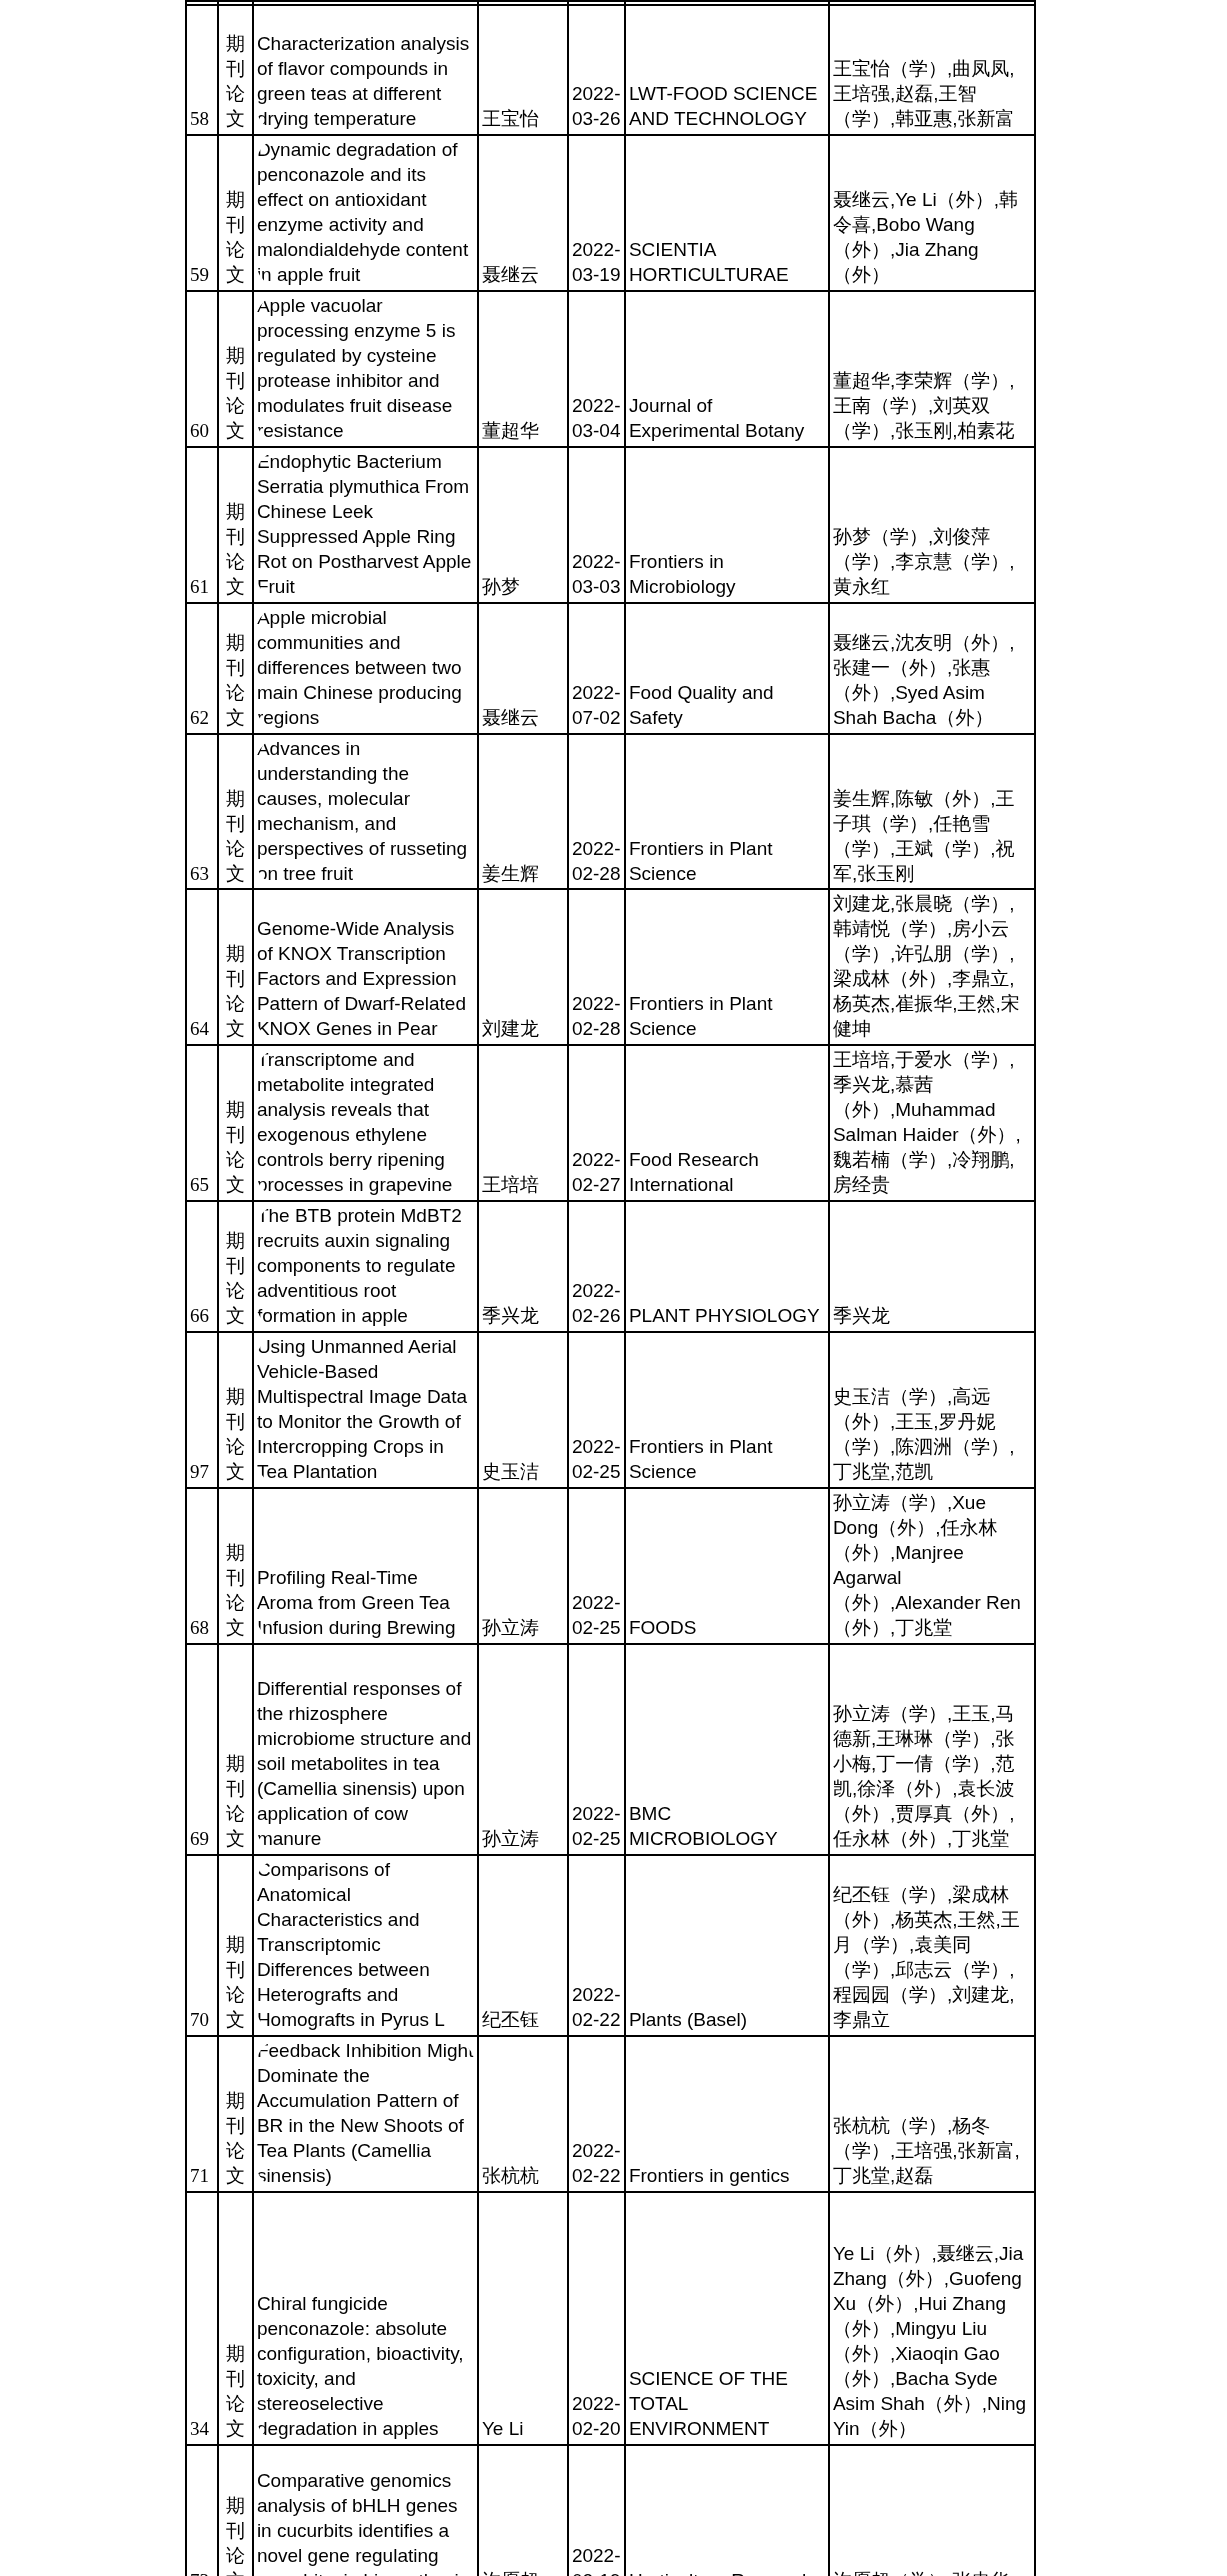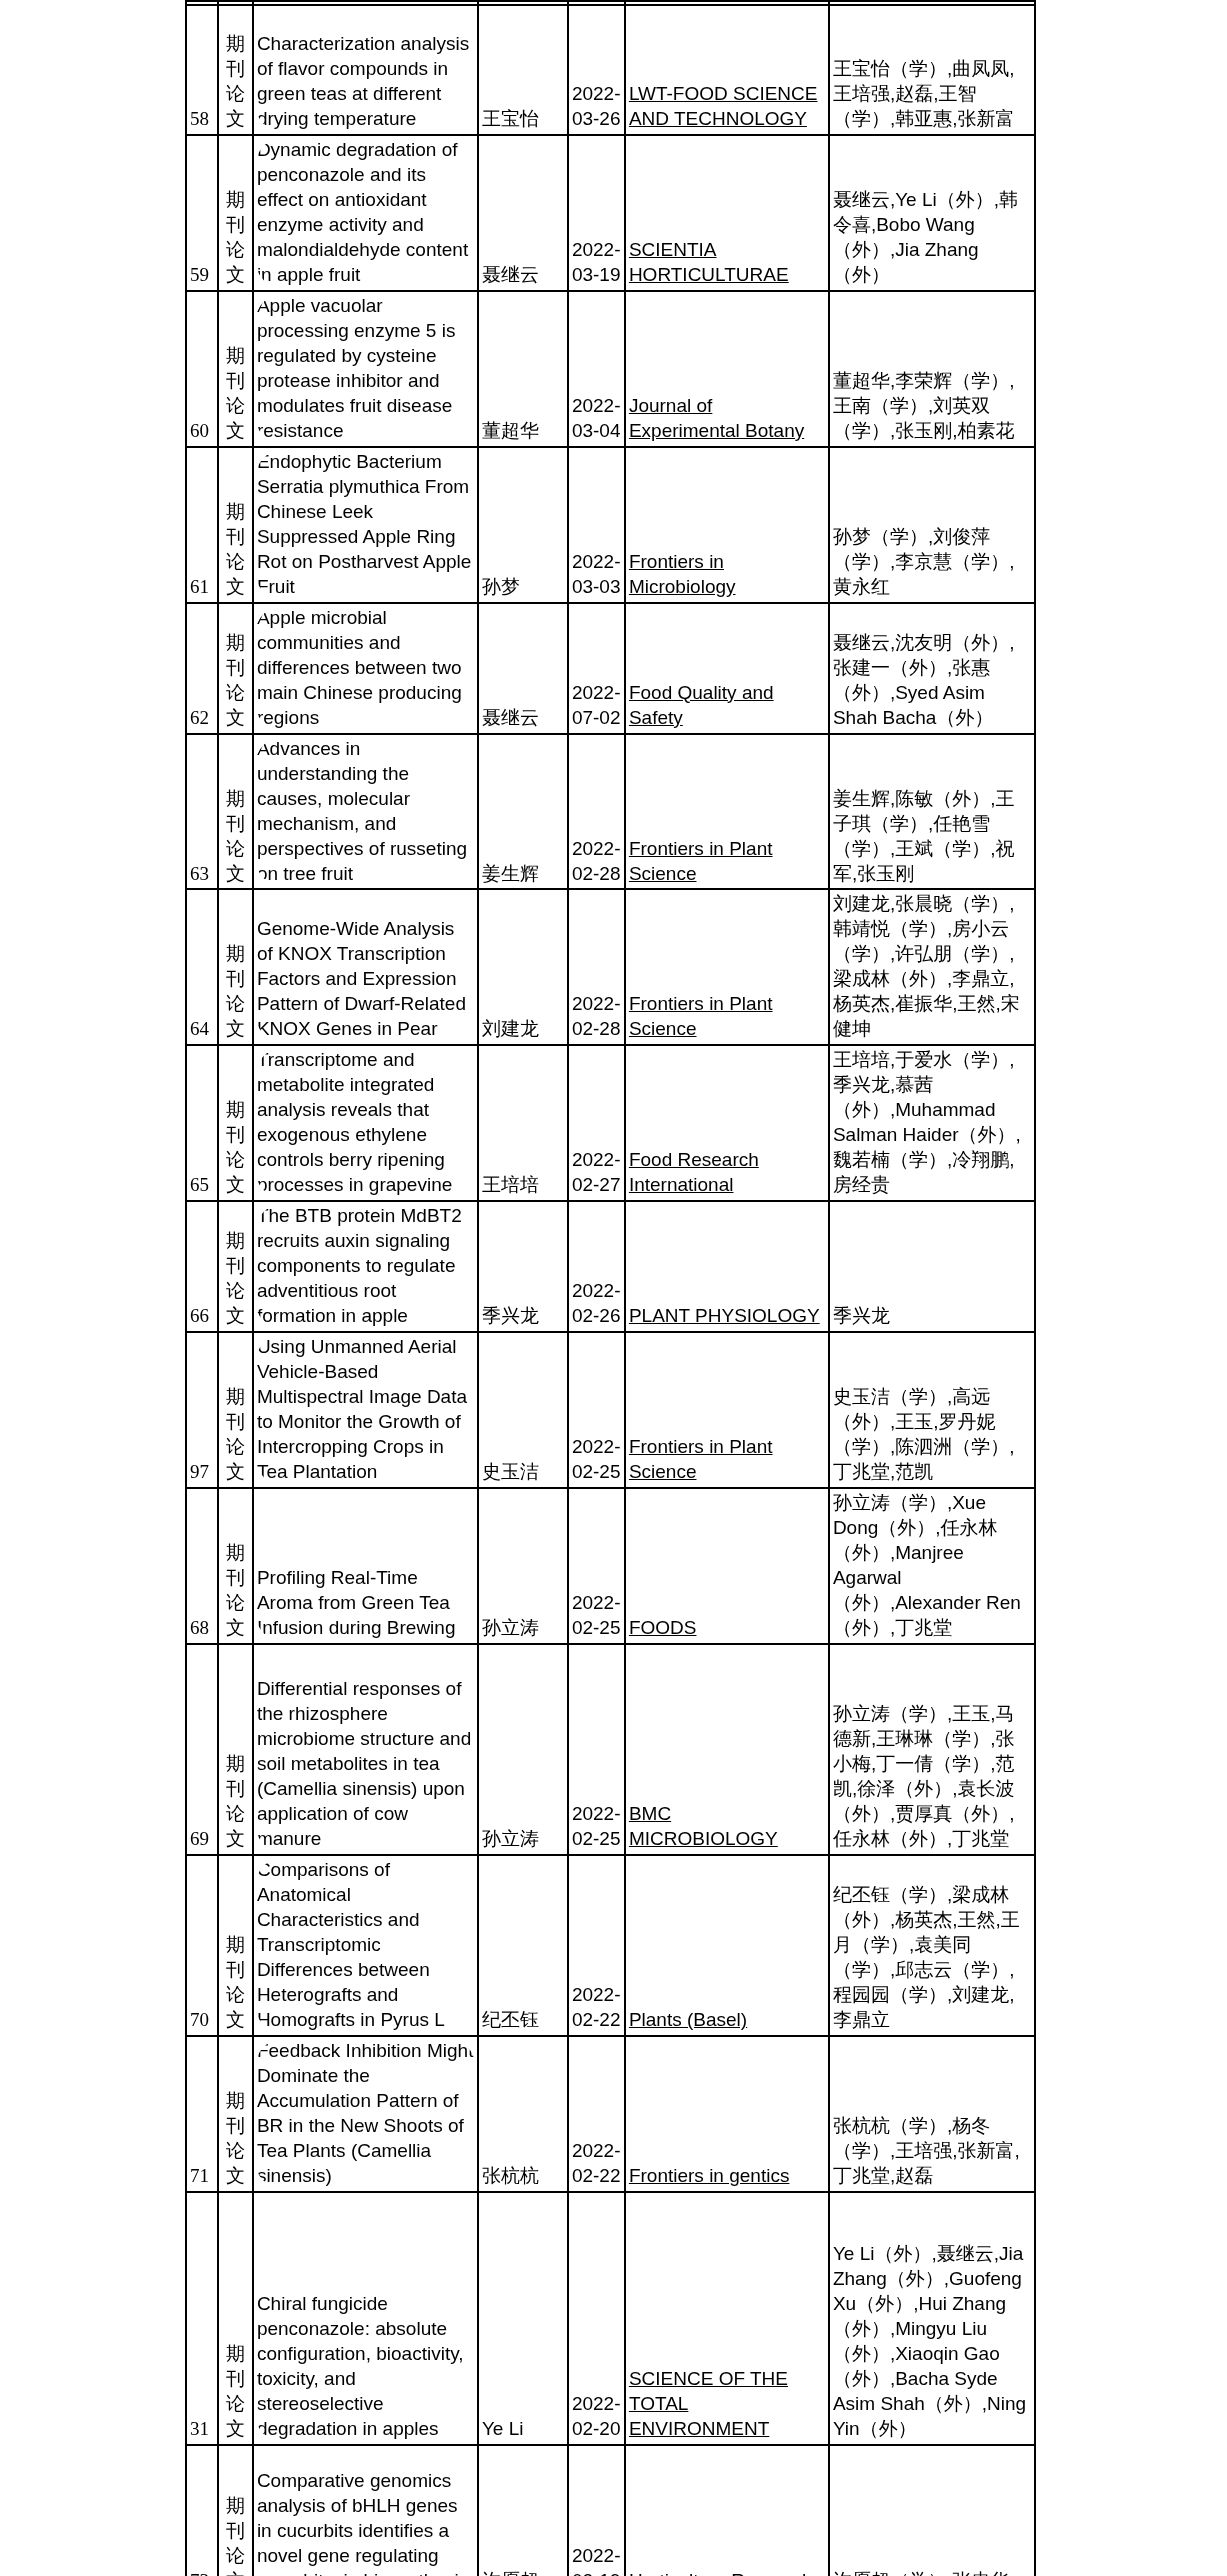--- a/index.html
+++ b/index.html
@@ -45,21 +45,21 @@
     padding: 1.9px 1px 1px 1.9px;
   }
   td.c-type {
     text-align: center;
     white-space: pre-line;
     line-height: 23px;
     padding-bottom: 4.8px;
   }
   td.c-title { padding-bottom: 3.8px; border-radius: 32px; }
   td.c-date  { padding-left: 1.9px; padding-right: 1px; margin-top: 46px; }
-  td.c-journal { padding-right: 9.5px; text-decoration: underline; }
+  td.c-journal { padding-right: 9.5px; }
   td.c-authors { padding-left: 3.8px; }
 
   
   #rows tr:nth-child(1)  { height: 130px; }
   #rows tr:nth-child(2)  { height: 152px; }
   #rows tr:nth-child(3)  { height: 154px; }
   #rows tr:nth-child(4)  { height: 152px; }
   #rows tr:nth-child(5)  { height: 131px; }
   #rows tr:nth-child(6)  { height: 154px; }
   #rows tr:nth-child(7)  { height: 154px; }
@@ -263,21 +263,21 @@
 刊
 论
 文</td>
     <td class="c-title">Feedback Inhibition Might Dominate the Accumulation Pattern of BR in the New Shoots of Tea Plants (Camellia sinensis)</td>
     <td class="c-author">张杭杭</td>
     <td class="c-date">2022-02-22</td>
     <td class="c-journal">Frontiers in gentics</td>
     <td class="c-authors">张杭杭（学）,杨冬（学）,王培强,张新富,丁兆堂,赵磊</td>
   </tr>
         <tr>
-    <td class="c-no">31</td>
+    <td class="c-no">34</td>
     <td class="c-type">期
 刊
 论
 文</td>
     <td class="c-title">Chiral fungicide penconazole: absolute configuration, bioactivity, toxicity, and stereoselective degradation in apples</td>
     <td class="c-author">Ye Li</td>
     <td class="c-date">2022-02-20</td>
     <td class="c-journal">SCIENCE OF THE TOTAL ENVIRONMENT</td>
     <td class="c-authors">Ye Li（外）,聂继云,Jia Zhang（外）,Guofeng Xu（外）,Hui Zhang（外）,Mingyu Liu（外）,Xiaoqin Gao（外）,Bacha Syde Asim Shah（外）,Ning Yin（外）</td>
   </tr>

